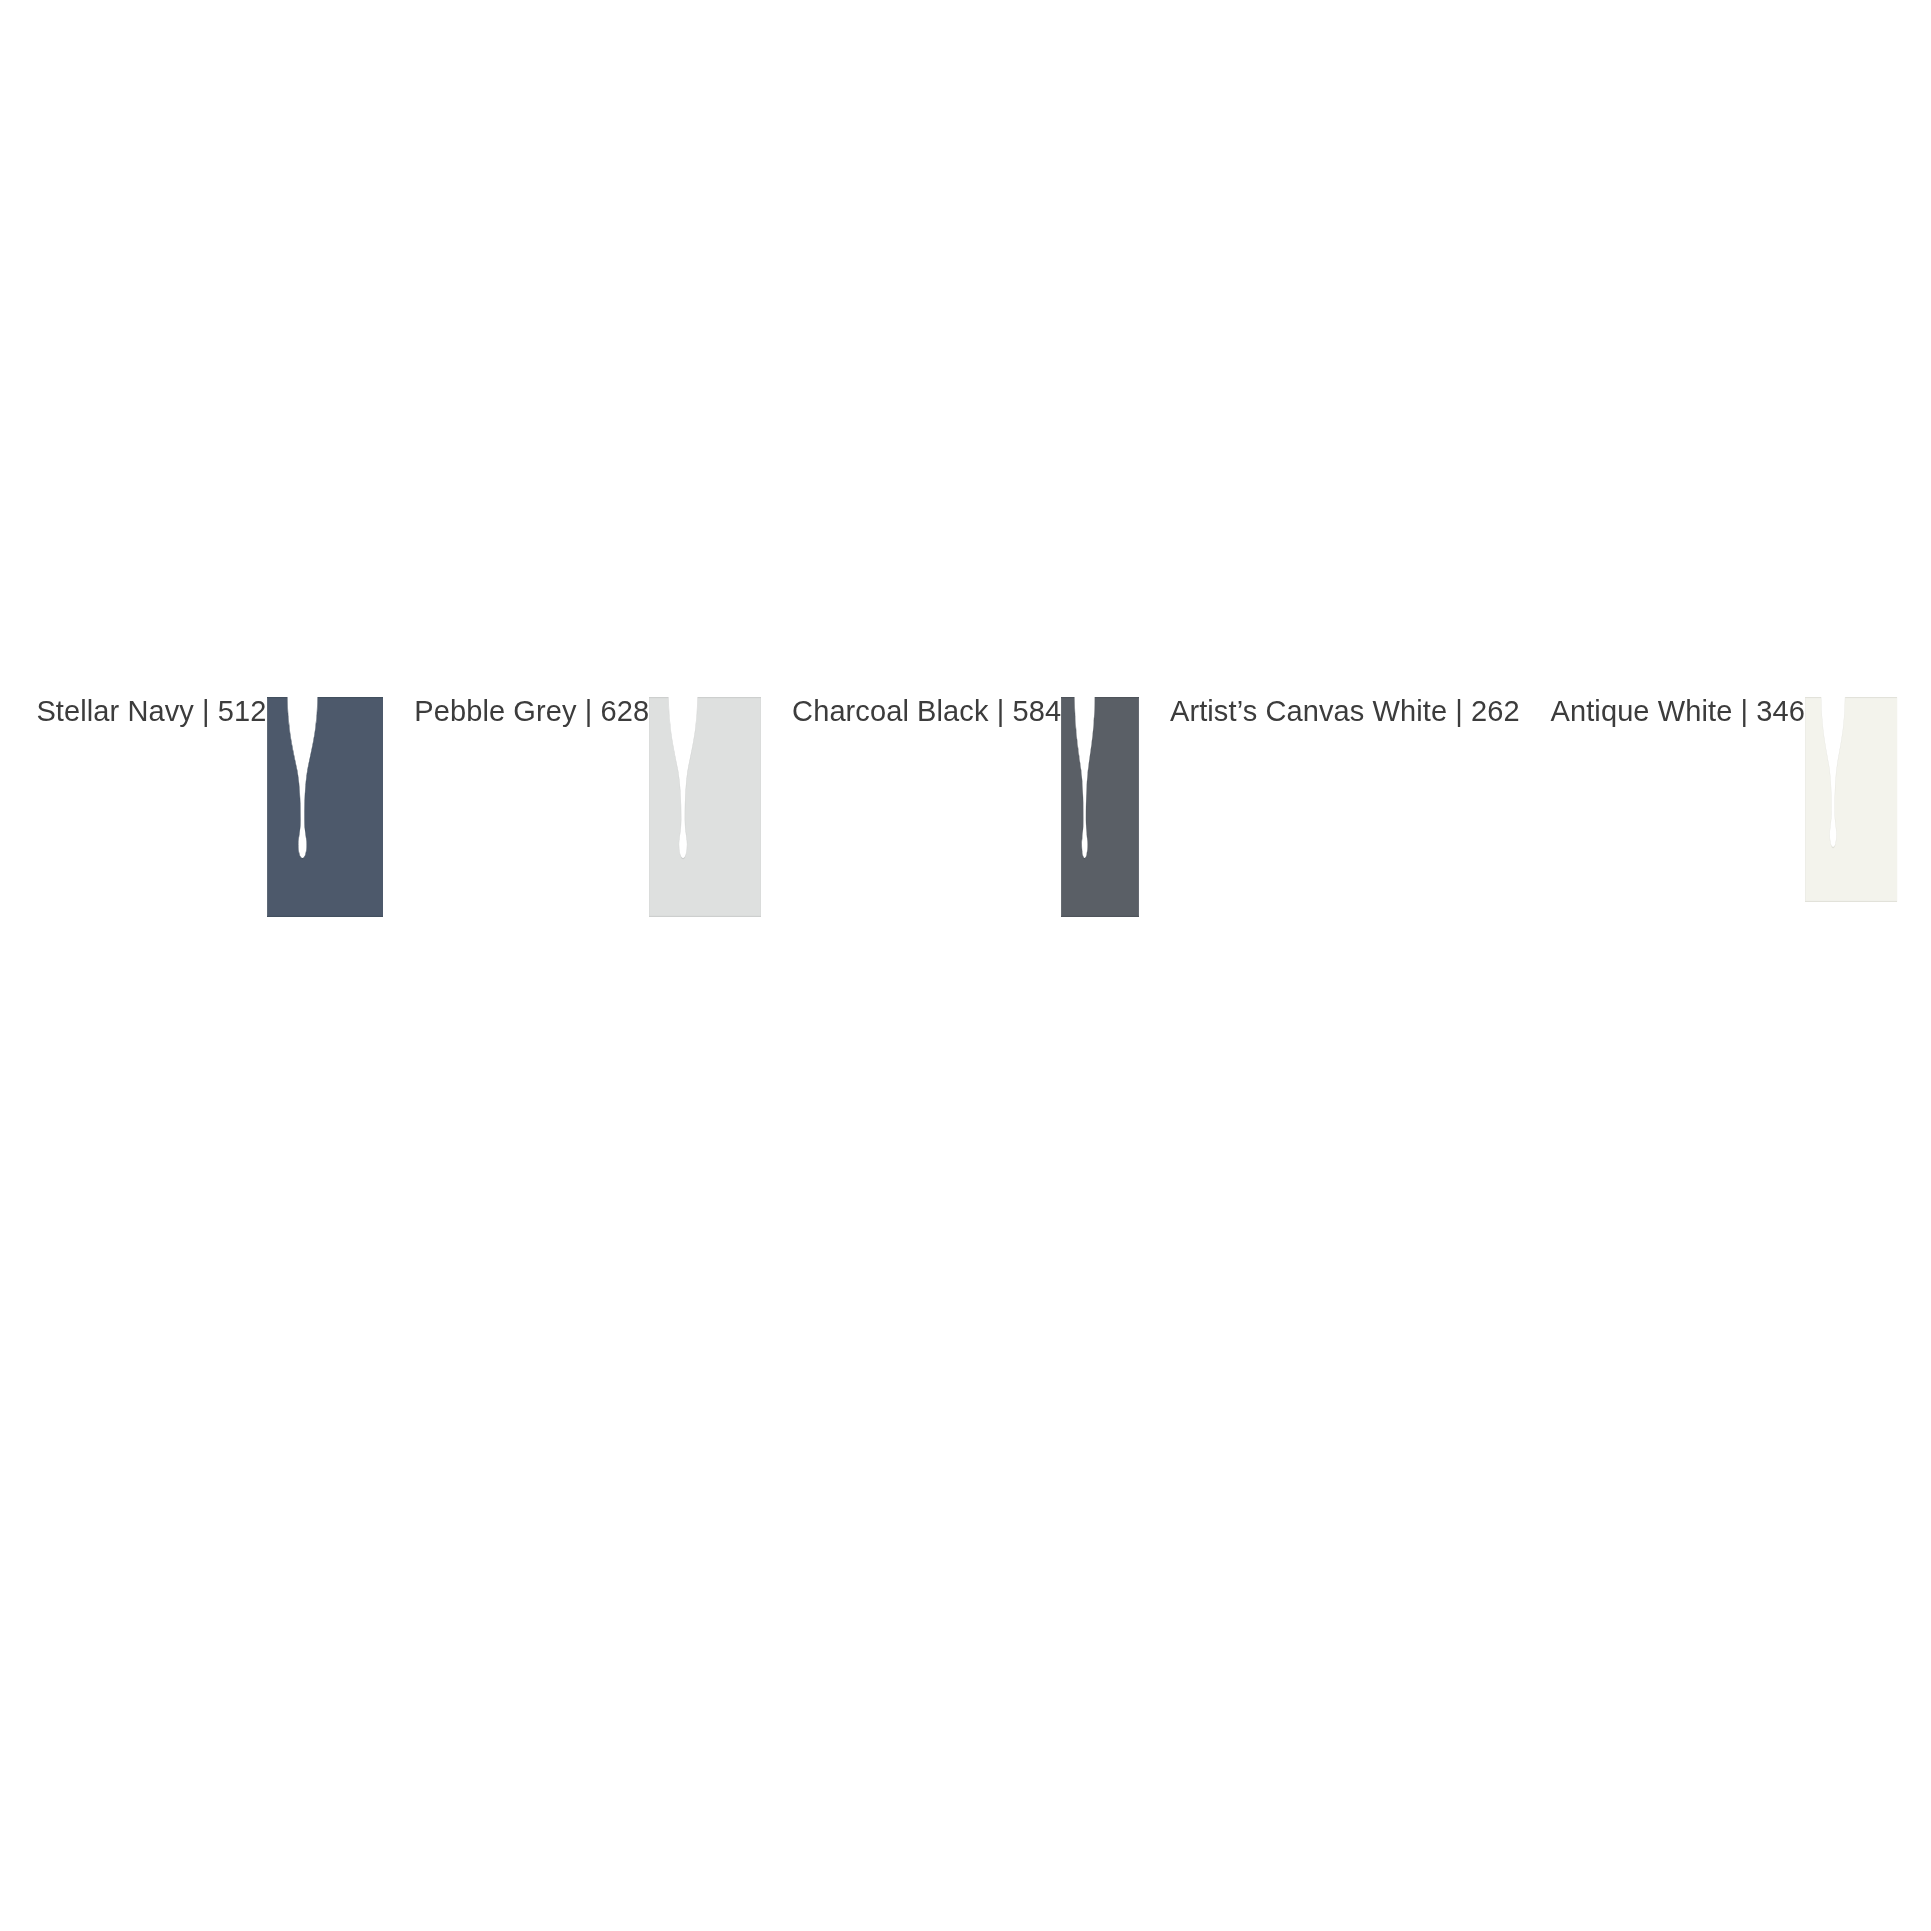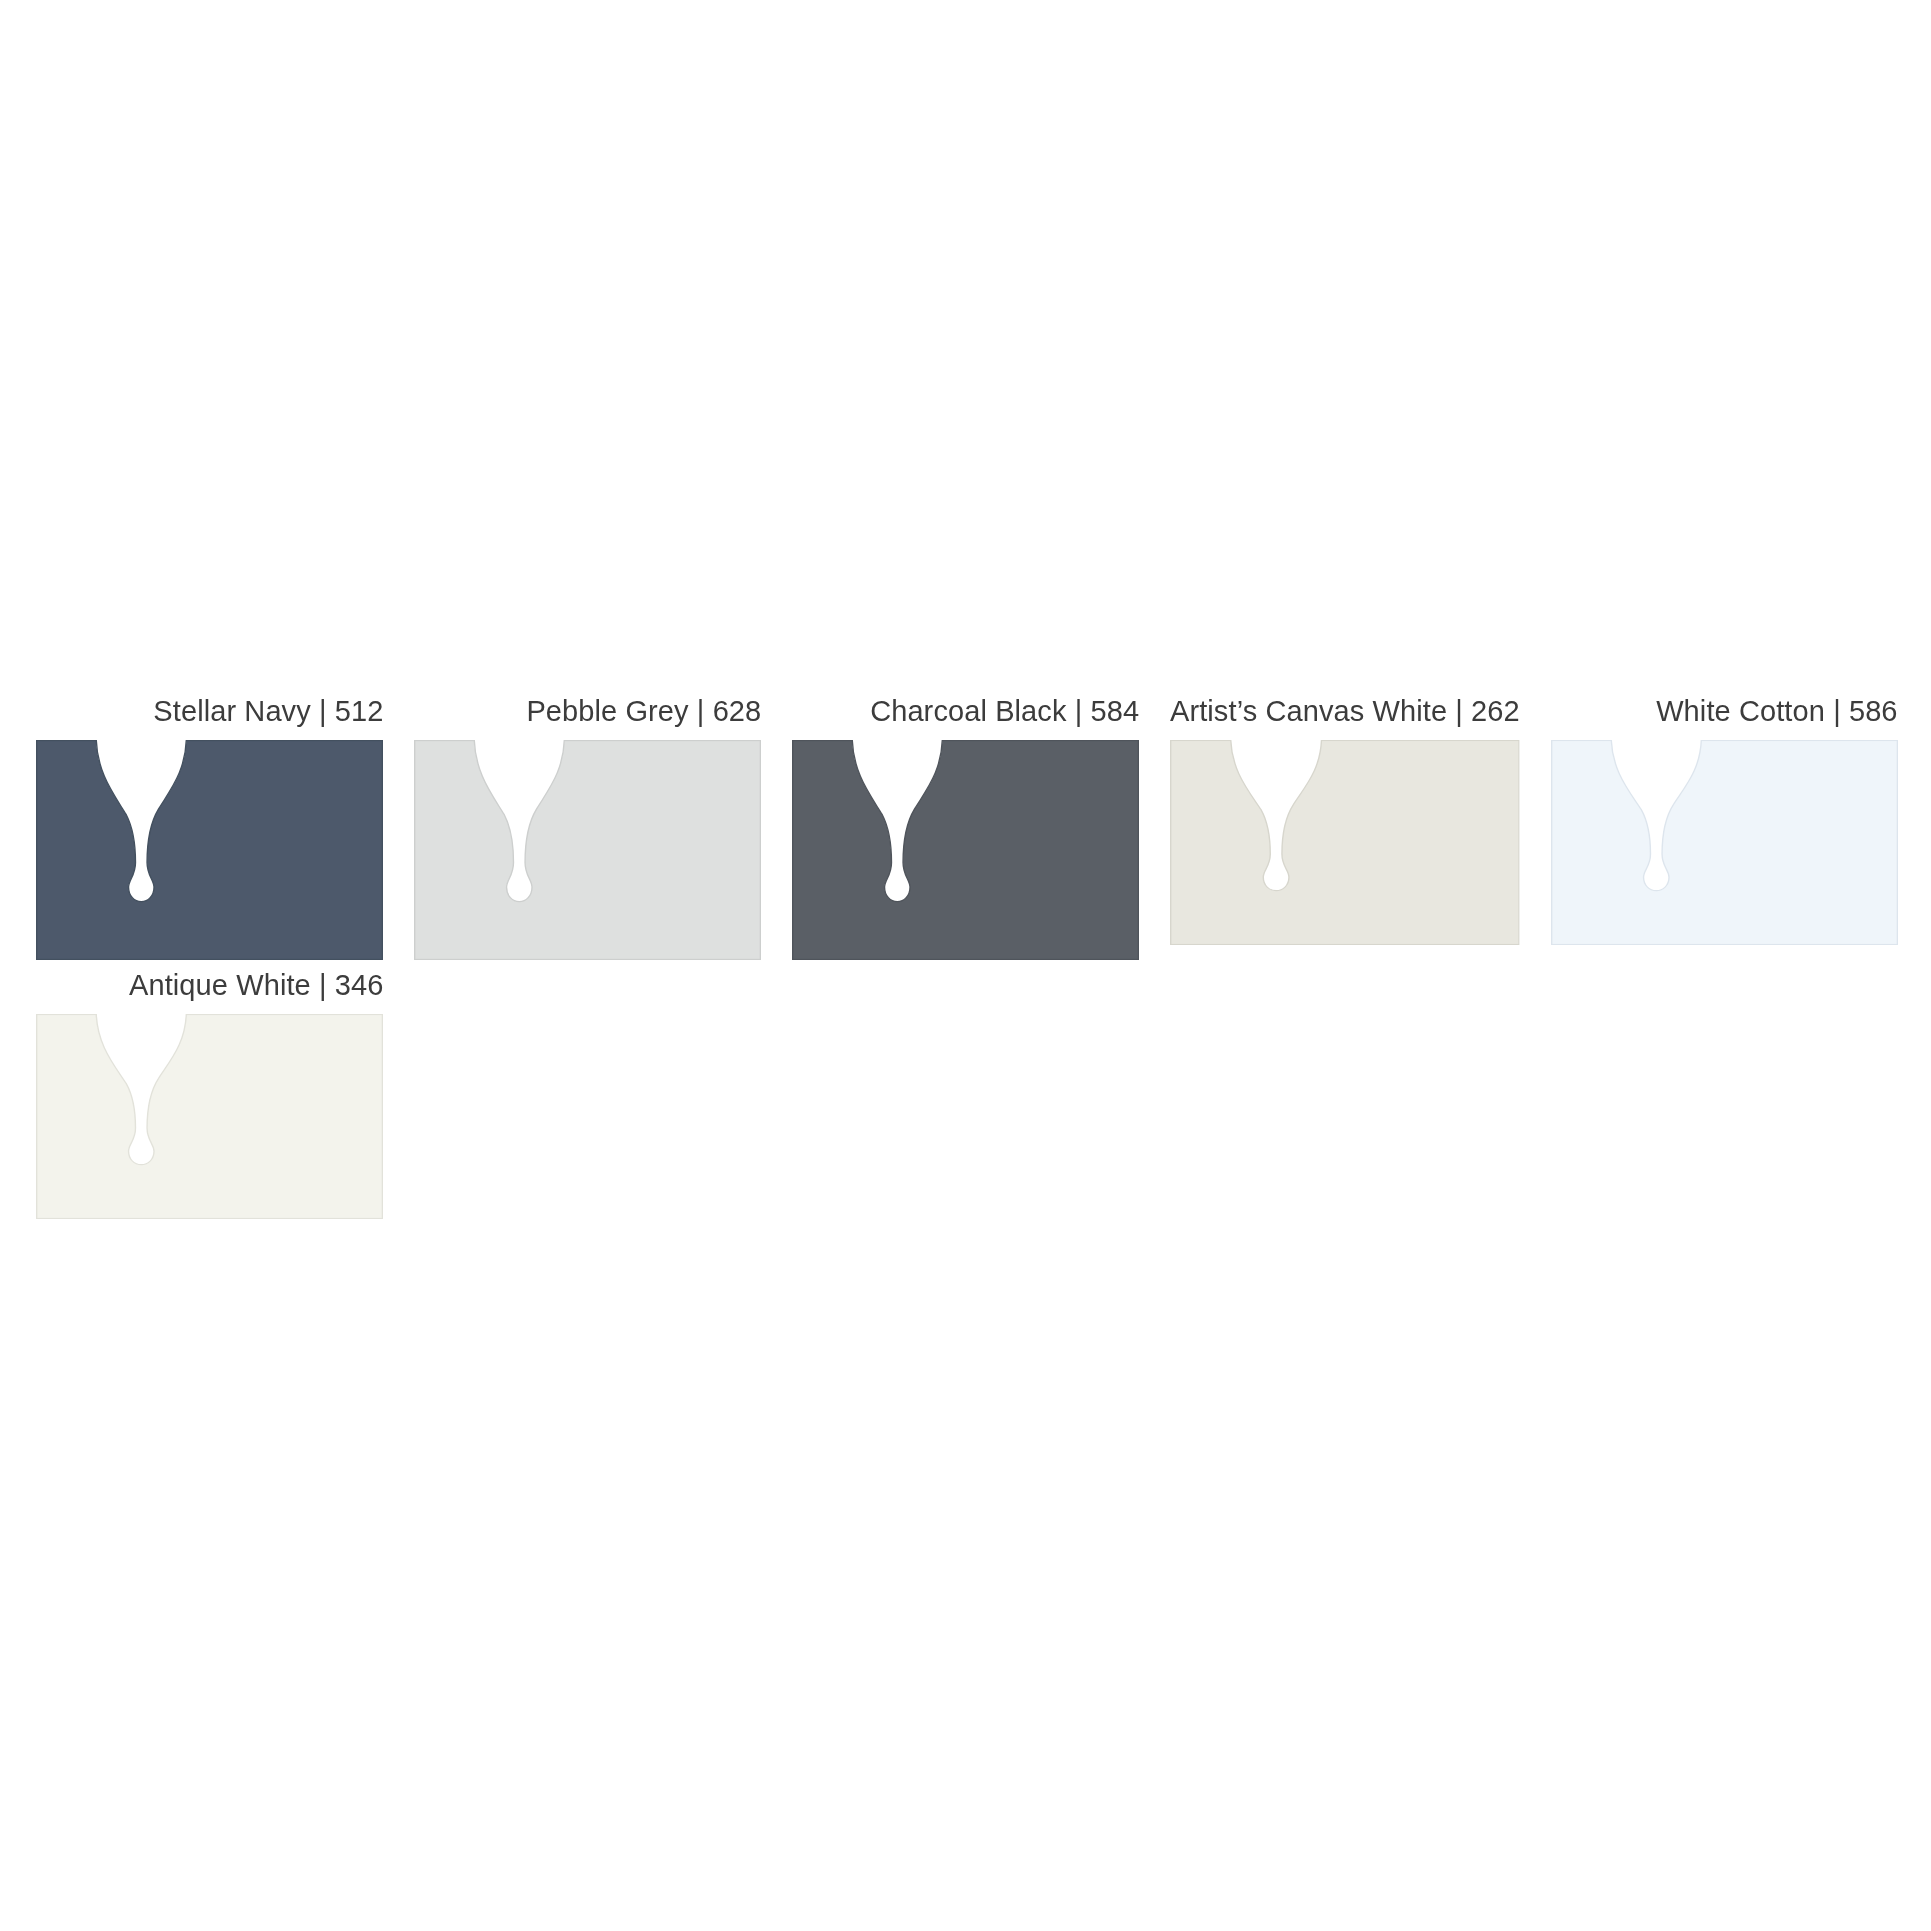--- a/index.html
+++ b/index.html
@@ -32,22 +32,22 @@
     display: grid;
     grid-template-columns: repeat(5, 1fr);
     grid-template-rows: repeat(2, auto);
     column-gap: 0px;
     row-gap: 11.6px;
   }
 
   .swatch-cell {
     position: relative;
     display: flex;
-    flex-direction: column;
-    align-items: flex-end;
+    flex-direction: row;
+    align-items: flex-start;
     padding: 0 15.4px;
     box-sizing: border-box;
   }
 
   .swatch-label {
     font-family: "Liberation Sans", sans-serif;
     font-size: 29px;
     font-weight: 400;
     color: #3c3c3c;
     letter-spacing: 0.1px;
@@ -133,35 +133,20 @@
                 <rect x="0" y="0" width="300" height="230" fill="#fff"></rect>
                 <path d="M 52 -4 C 52 34, 68 58, 78 78 C 84 92, 86 110, 86 128 C 86 142, 80 146, 80 154 C 80 163, 85 169, 91 169 C 97 169, 102 163, 102 154 C 102 146, 96 142, 96 128 C 96 104, 99 86, 106 72 C 116 52, 130 32, 130 -4 Z" fill="#000"></path>
               </mask>
             </defs>
             <rect x="0.6" y="0.6" width="298.8" height="228.8" fill="#e8e7df" stroke="#d7d6cd" stroke-width="1.2" mask="url(#drip-1-0)"></rect>
             <path d="M 52 -4 C 52 34, 68 58, 78 78 C 84 92, 86 110, 86 128 C 86 142, 80 146, 80 154 C 80 163, 85 169, 91 169 C 97 169, 102 163, 102 154 C 102 146, 96 142, 96 128 C 96 104, 99 86, 106 72 C 116 52, 130 32, 130 -4 Z" fill="#ffffff" stroke="#d7d6cd" stroke-width="1.2"></path>
           </svg>
         </div>
       </div>
       <div class="swatch-cell row-2">
-        <div class="swatch-label">White Cotton | 586</div>
-        <div class="swatch-chip-wrap">
-          <svg class="swatch-chip" viewBox="0 0 300 230" preserveAspectRatio="none">
-            <defs>
-              <mask id="drip-1-2" maskUnits="userSpaceOnUse" x="0" y="0" width="300" height="230">
-                <rect x="0" y="0" width="300" height="230" fill="#fff"></rect>
-                <path d="M 52 -4 C 52 34, 68 58, 78 78 C 84 92, 86 110, 86 128 C 86 142, 80 146, 80 154 C 80 163, 85 169, 91 169 C 97 169, 102 163, 102 154 C 102 146, 96 142, 96 128 C 96 104, 99 86, 106 72 C 116 52, 130 32, 130 -4 Z" fill="#000"></path>
-              </mask>
-            </defs>
-            <rect x="0.6" y="0.6" width="298.8" height="228.8" fill="#eff5fa" stroke="#dde5ed" stroke-width="1.2" mask="url(#drip-1-2)"></rect>
-            <path d="M 52 -4 C 52 34, 68 58, 78 78 C 84 92, 86 110, 86 128 C 86 142, 80 146, 80 154 C 80 163, 85 169, 91 169 C 97 169, 102 163, 102 154 C 102 146, 96 142, 96 128 C 96 104, 99 86, 106 72 C 116 52, 130 32, 130 -4 Z" fill="#ffffff" stroke="#dde5ed" stroke-width="1.2"></path>
-          </svg>
-        </div>
-      </div>
-      <div class="swatch-cell row-2">
         <div class="swatch-label">Antique White | 346</div>
         <div class="swatch-chip-wrap">
           <svg class="swatch-chip" viewBox="0 0 300 230" preserveAspectRatio="none">
             <defs>
               <mask id="drip-1-4" maskUnits="userSpaceOnUse" x="0" y="0" width="300" height="230">
                 <rect x="0" y="0" width="300" height="230" fill="#fff"></rect>
                 <path d="M 52 -4 C 52 34, 68 58, 78 78 C 84 92, 86 110, 86 128 C 86 142, 80 146, 80 154 C 80 163, 85 169, 91 169 C 97 169, 102 163, 102 154 C 102 146, 96 142, 96 128 C 96 104, 99 86, 106 72 C 116 52, 130 32, 130 -4 Z" fill="#000"></path>
               </mask>
             </defs>
             <rect x="0.6" y="0.6" width="298.8" height="228.8" fill="#f3f3ec" stroke="#e2e2da" stroke-width="1.2" mask="url(#drip-1-4)"></rect>

